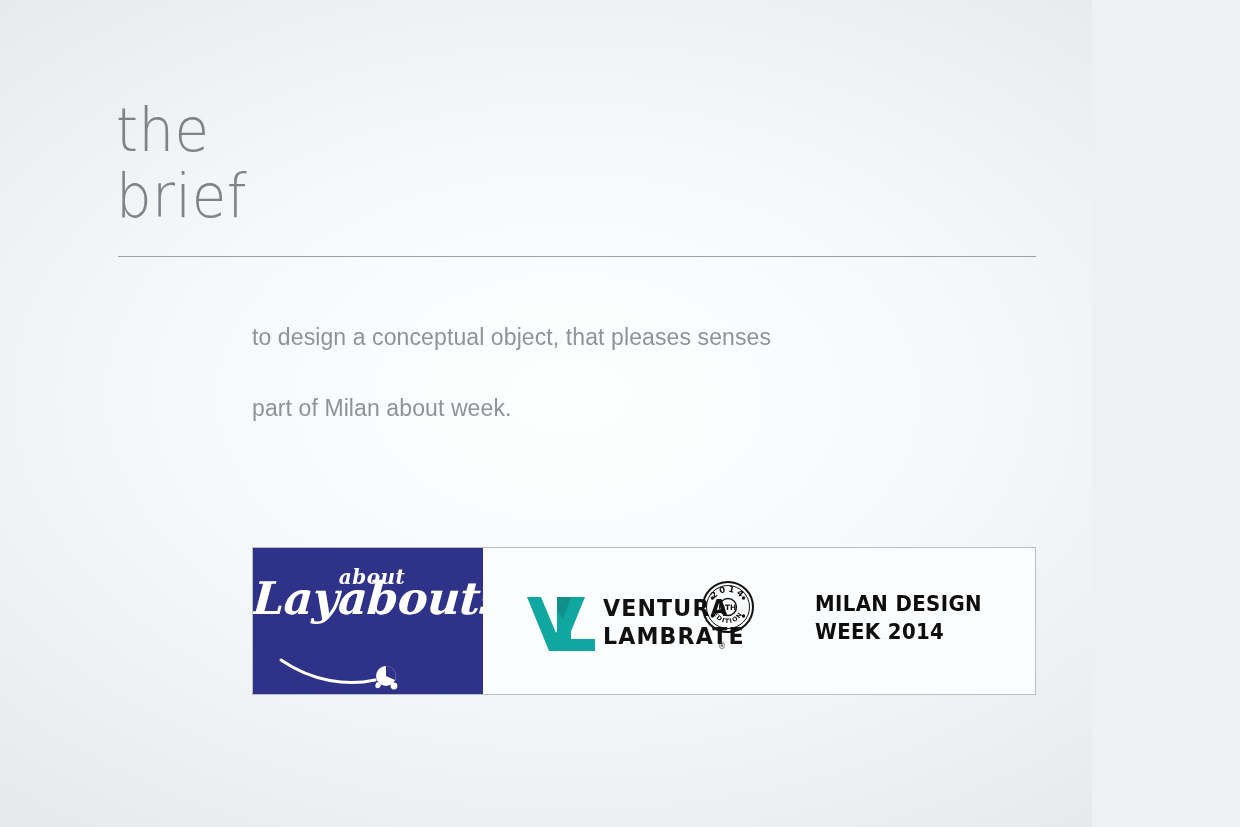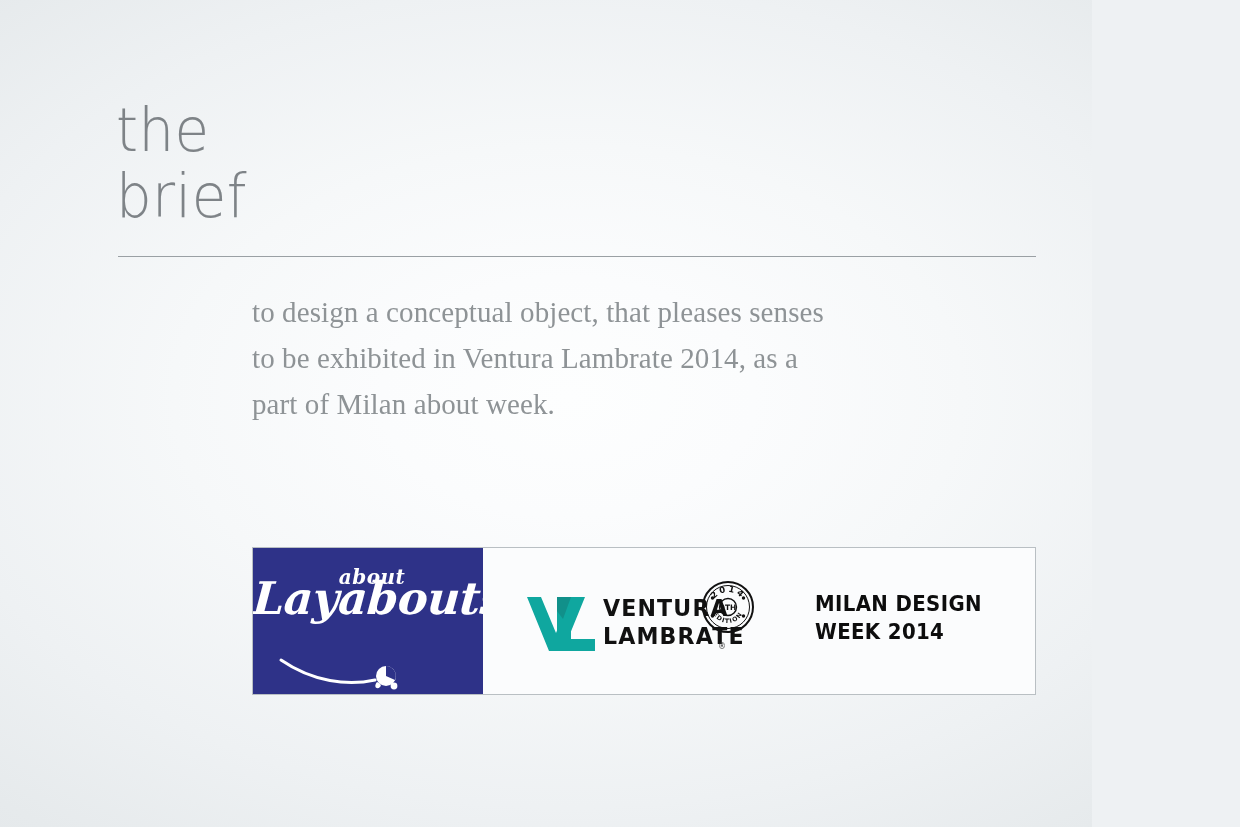--- a/index.html
+++ b/index.html
@@ -58,27 +58,28 @@
   }
 
   
   #brief-body {
     position: absolute;
     left: 252px;
     top: 289px;
     width: 820px;
   }
   .body-line {
-    font-family: Liberation Serif, serif;
+    font-family: Liberation Sans, sans-serif;
     font-weight: 400;
-    font-size: 29px;
+    font-size: 23px;
     line-height: 46px;
     letter-spacing: 0.1px;
     color: #8e9396;
     white-space: nowrap;
+    margin-top: 25px;
   }
 
   
   #logo-bar {
     position: absolute;
     left: 252px;
     top: 547px;
     width: 784px;
     height: 148px;
     box-sizing: border-box;
@@ -195,21 +196,20 @@
 
   <div id="title-block">
     <div class="title-line">the</div>
     <div class="title-line">brief</div>
   </div>
 
   <div id="title-rule"></div>
 
   <div id="brief-body">
     <div class="body-line">to design a conceptual object, that pleases senses</div>
-    <div class="body-line">to be exhibited in Ventura Lambrate 2014, as a</div>
     <div class="body-line">part of Milan about week.</div>
   </div>
 
   <div id="logo-bar">
 
     <div id="layabouts-panel">
       <div class="script-wrap">
         <div class="script-about">about</div>
         <div class="script-main">Layabouts</div>
       </div>

